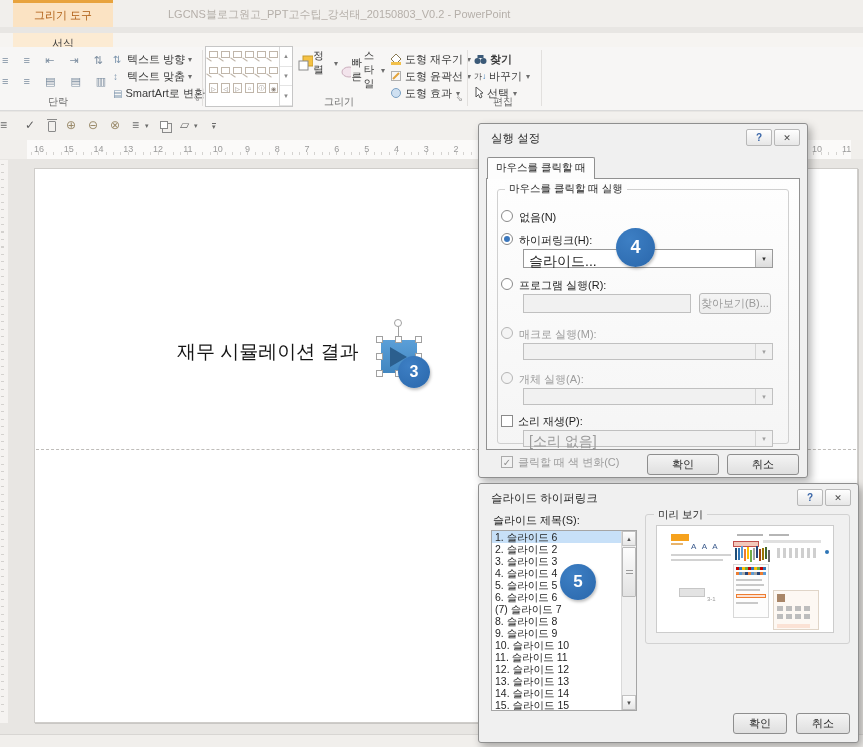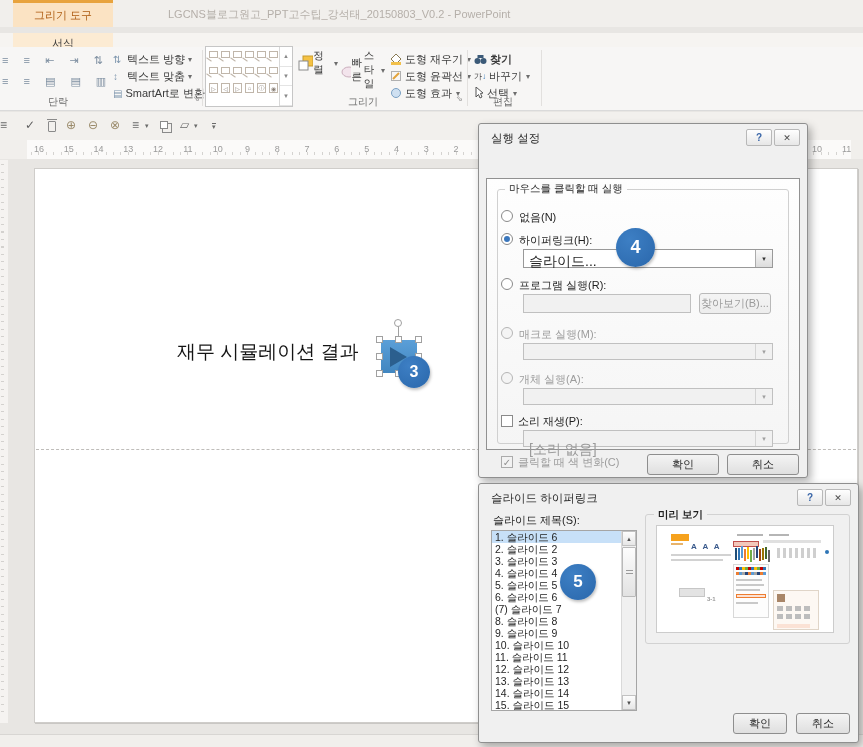--- a/index.html
+++ b/index.html
@@ -128,21 +128,21 @@
   .listbox { position:absolute; left:12px; top:46px; width:146px; height:181px; background:#fff; border:1px solid #a5a5a5; overflow:hidden; }
   .li { height:12px; line-height:12px; font-size:10.5px; padding-left:3px; white-space:nowrap; }
   .li.selected { background:#c7e0f8; }
   .lscroll { position:absolute; right:0; top:0; width:15px; height:179px; background:#f0f0f0; border-left:1px solid #d9d9d9; }
   .lbtn { position:absolute; left:0; width:14px; height:15px; background:linear-gradient(#fdfdfd,#e6e6e6); border:1px solid #c2c2c2;
           display:flex; align-items:center; justify-content:center; font-size:6px; color:#505050; }
   .lthumb { position:absolute; left:0; top:16px; width:14px; height:50px; background:linear-gradient(#fdfdfd,#e2e2e2);
             border:1px solid #b9b9b9; border-radius:1px; }
   .lthumb::after { content:""; position:absolute; left:3px; top:22px; width:7px; height:5px;
                    background:repeating-linear-gradient(to bottom,#9a9a9a 0 1px,transparent 1px 2.5px); }
-  .pv-grp { position:absolute; left:166px; top:30px; width:205px; height:130px; border:1px solid #d2d2d2; border-radius:3px;font-weight:bold; }
+  .pv-grp { position:absolute; left:166px; top:30px; width:205px; height:130px; border:1px solid #d2d2d2; border-radius:3px; }
   .pv-label { position:absolute; left:8px; top:-7px; background:#f0f0f0; padding:0 4px; font-size:10.5px; }
   .pv-thumb { position:absolute; left:10px; top:10px; width:178px; height:108px; background:#fff; border:1px solid #ccc; overflow:hidden; }
   .pv-thumb div, .pv-thumb span { position:absolute; }
 
   .statusstrip { position:absolute; left:0; bottom:0; width:863px; height:13px; background:#f1efec; border-top:1px solid #d8d6d3; }
 </style>
 </head>
 <body>
 
 <div id="app">
@@ -250,21 +250,21 @@
       <span>도형 윤곽선</span>
       <span class="dd">▾</span>
     </div>
     <div class="sm-btn" style="left:390px; top:38px;">
       <svg width="12" height="12">
         <circle cx="6" cy="6" r="4.5" fill="#cfe0f1" stroke="#7aa0c4"></circle>
       </svg>
       <span>도형 효과</span>
       <span class="dd">▾</span>
     </div>
-    <span class="grp-label" style="left:348px;">그리기</span>
+    <span class="grp-label" style="left:324px;">그리기</span>
     <span class="launcher" style="left:456px;">⇘</span>
     <div class="rsep" style="left:467px;"></div>
 
     <div class="sm-btn" style="left:474px; top:4px; width:64px;font-weight:bold;">
       <svg width="13" height="11">
         <rect x="3.5" y="1" width="6" height="3" fill="#3c5a78"></rect>
         <circle cx="3.5" cy="7" r="3" fill="#3c5a78"></circle>
         <circle cx="9.5" cy="7" r="3" fill="#3c5a78"></circle>
       </svg>
       <span>찾기</span>
@@ -350,20 +350,21 @@
     </div>
   </div>
 
   <div class="dlg dlg1">
     <div class="dlg-title">실행 설정</div>
     <div class="dlg-sys">
       <div class="sysbtn help">?</div>
       <div class="sysbtn close">✕</div>
     </div>
     <div class="tabs">
+      <div class="tab active">마우스를 클릭할 때</div>
     </div>
     <div class="tabpage">
       <span class="grpbox-label">마우스를 클릭할 때 실행</span>
       <div class="grpbox"></div>
 
       <div class="radio" style="left:14px; top:31px;"></div>
       <span class="ctl-label" style="left:32px; top:31px;">없음(N)</span>
 
       <div class="radio sel" style="left:14px; top:54px;"></div>
       <span class="ctl-label" style="left:32px; top:54px;">하이퍼링크(H):</span>
@@ -385,21 +386,21 @@
 
       <div class="radio dis" style="left:14px; top:193px;"></div>
       <span class="ctl-label dis" style="left:32px; top:193px;">개체 실행(A):</span>
       <div class="combo dis" style="left:36px; top:209px; width:250px; height:17px;">
         <span class="cbtn">▾</span>
       </div>
 
       <div class="checkbox" style="left:14px; top:236px;"></div>
       <span class="ctl-label" style="left:31px; top:235px;">소리 재생(P):</span>
       <div class="combo dis" style="left:36px; top:251px; width:250px; height:17px;">
-        <span class="val" style="top:10px;">[소리 없음]</span>
+        <span class="val" style="top:2px;">[소리 없음]</span>
         <span class="cbtn">▾</span>
       </div>
 
       <div class="checkbox dis" style="left:14px; top:277px;">✓</div>
       <span class="ctl-label dis" style="left:31px; top:276px;">클릭할 때 색 변화(C)</span>
     </div>
     <div class="winbtn" style="left:168px; top:330px; width:72px;">확인</div>
     <div class="winbtn" style="left:248px; top:330px; width:72px;">취소</div>
   </div>
 

